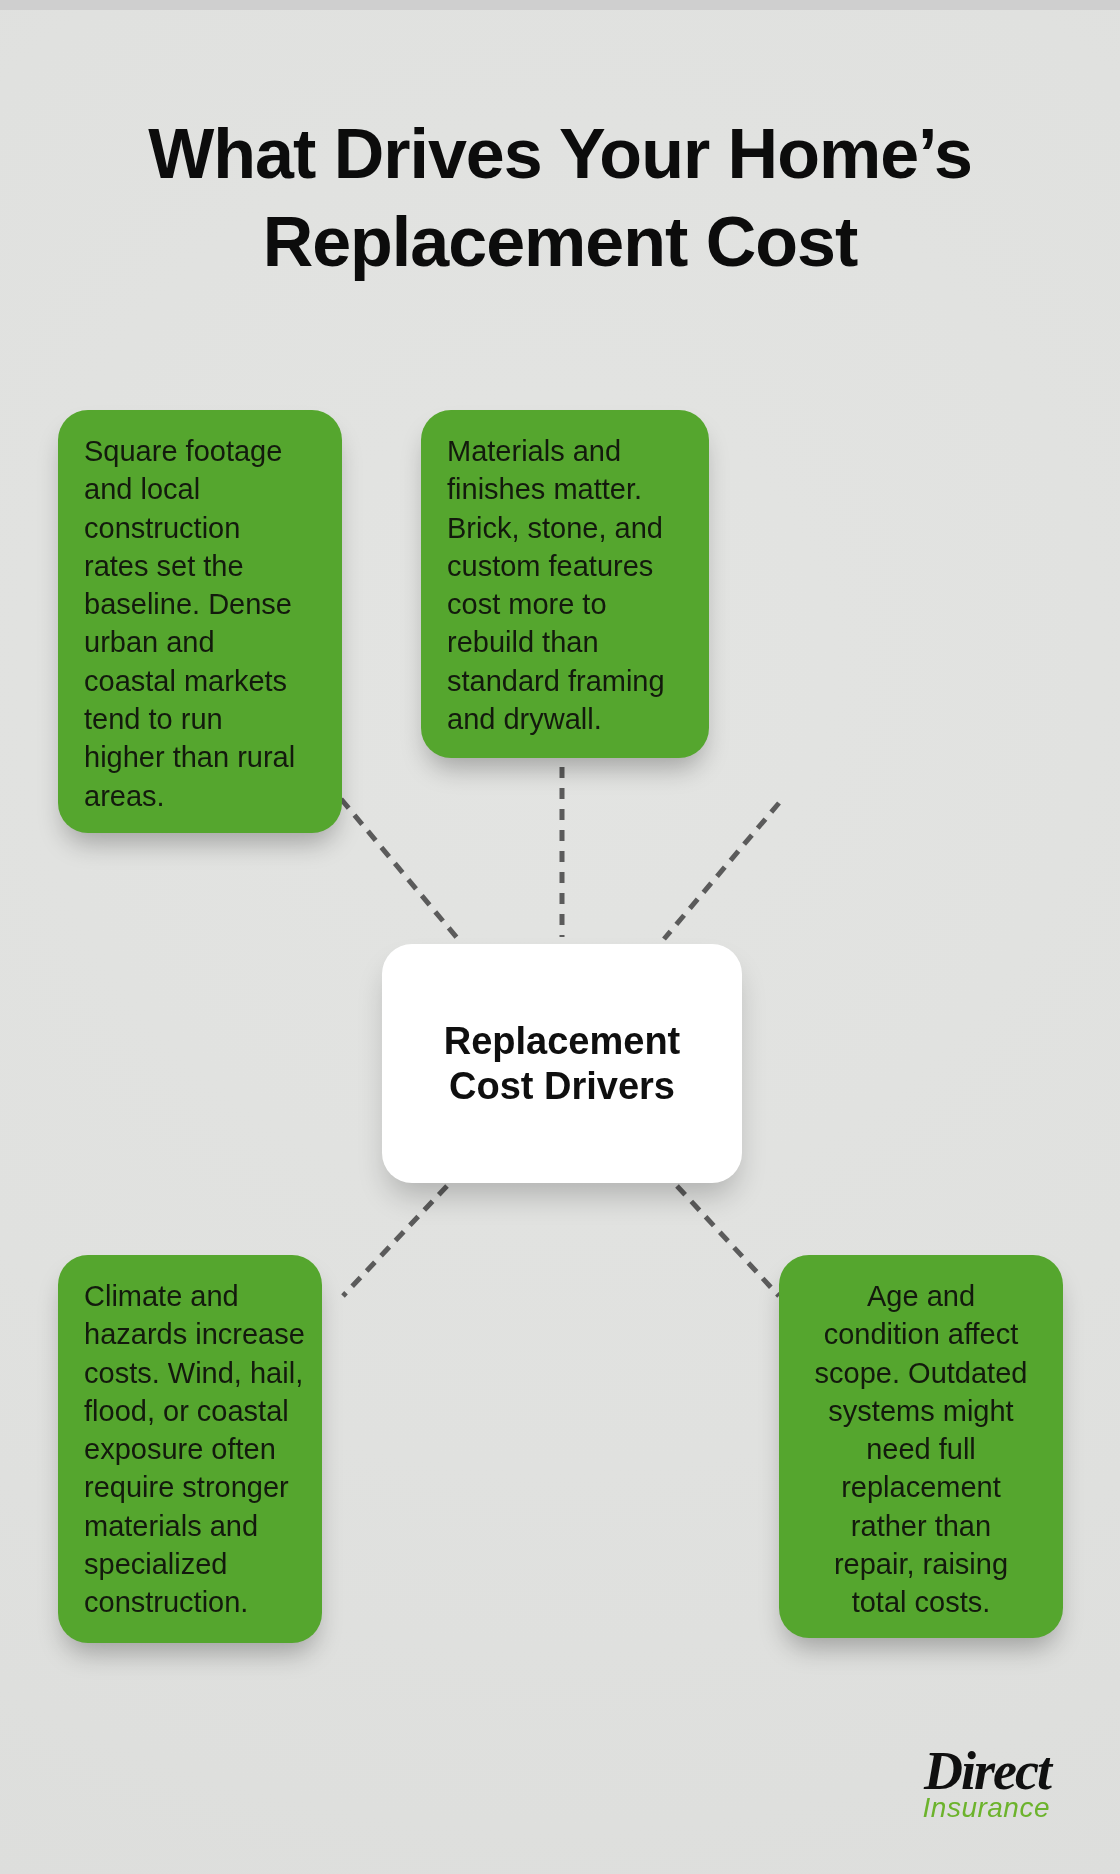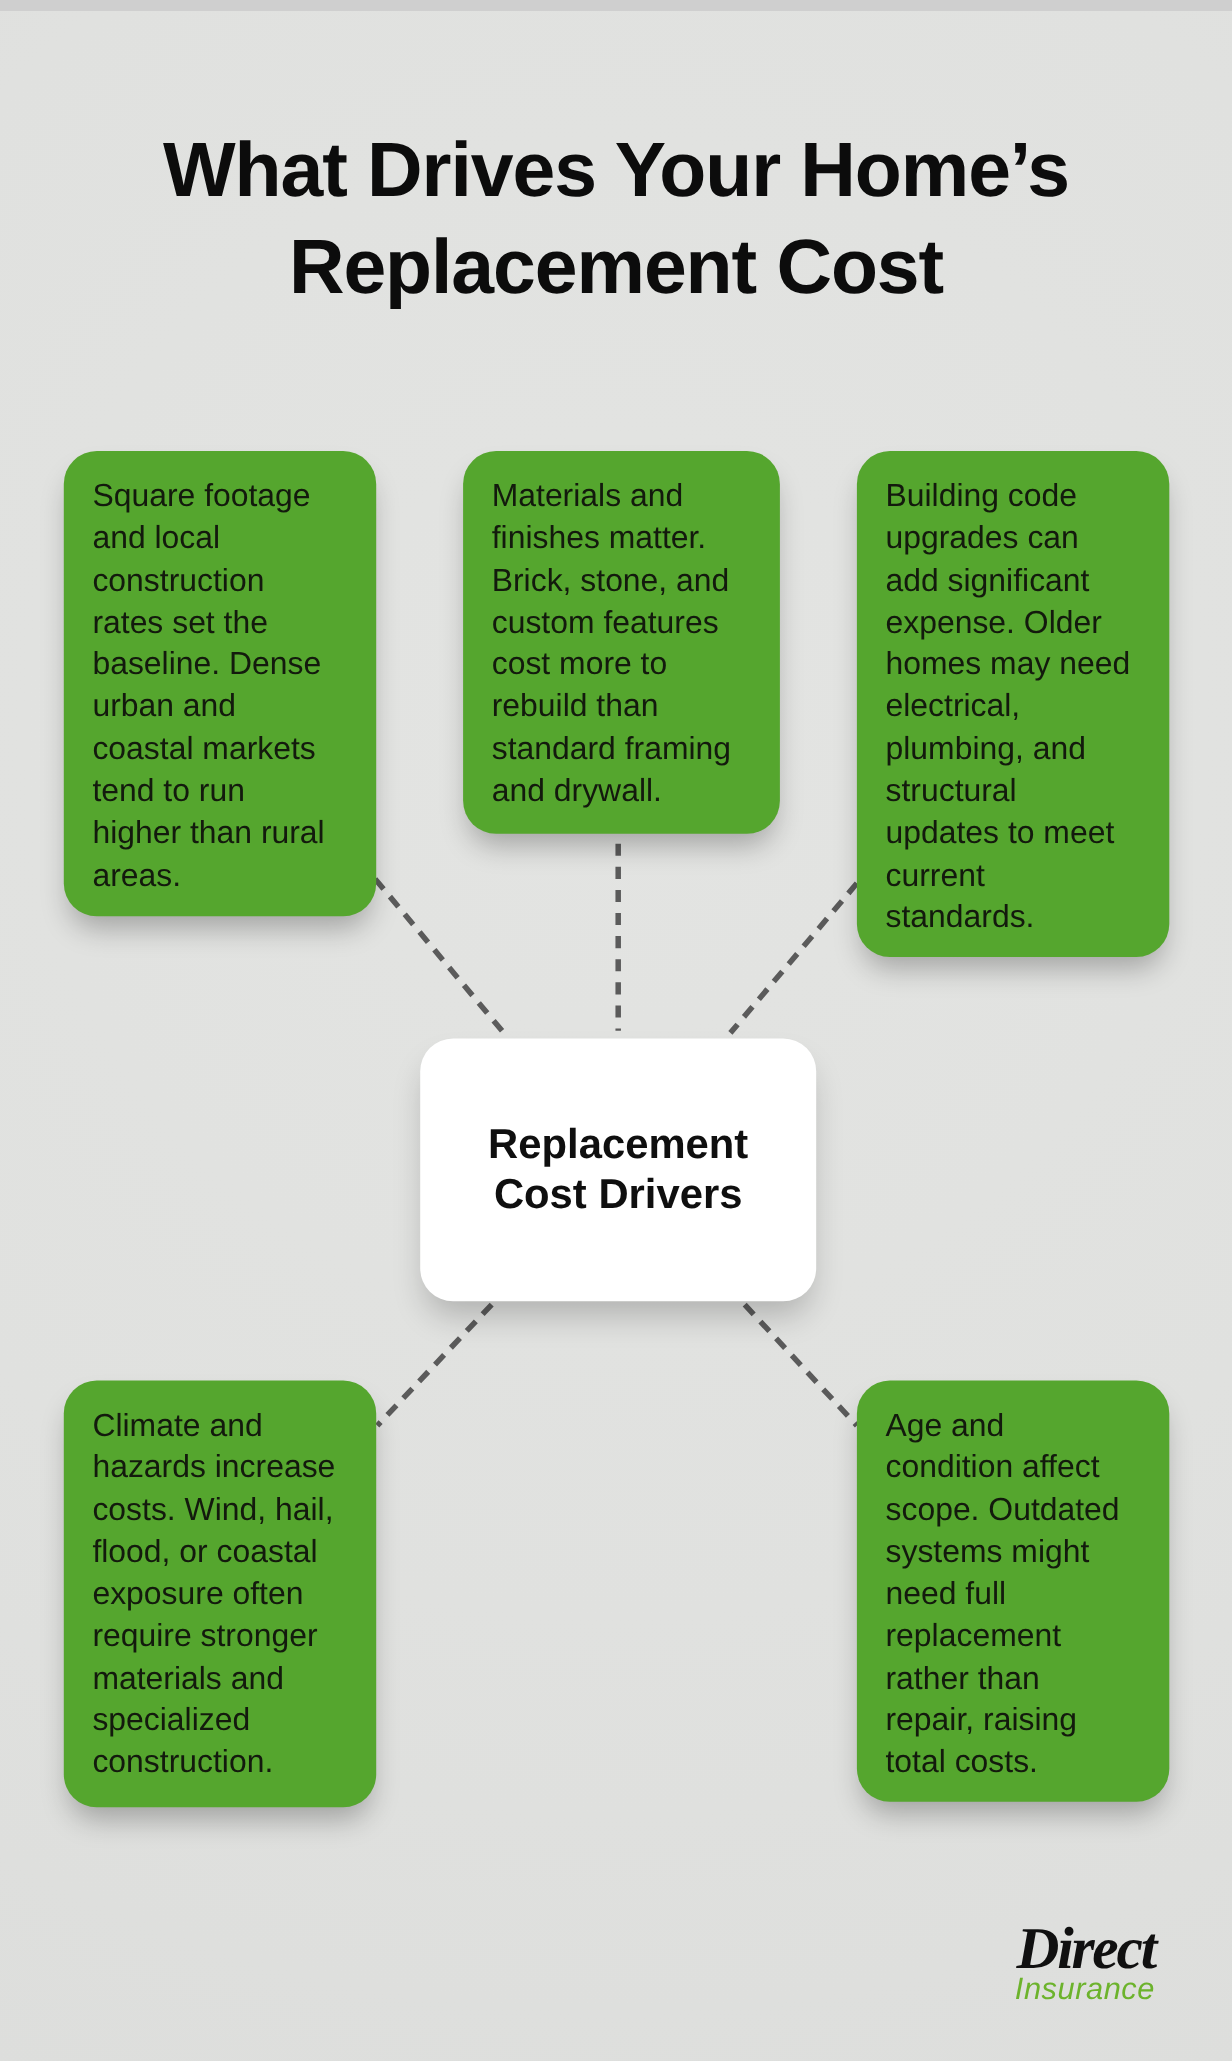--- a/index.html
+++ b/index.html
@@ -27,22 +27,22 @@
     box-shadow:0 16px 26px -6px rgba(0,0,0,0.28);
     box-sizing:border-box;
     padding:22px 26px 18px 26px;
     color:#131a0d;
     font-size:29px;line-height:38.3px;
     white-space:pre;
   }
   .node-tl{left:58px;top:400px;width:284px;height:423px;}
   .node-tm{left:421px;top:400px;width:288px;height:348px;}
   .node-tr{left:779px;top:400px;width:284px;height:460px;}
-  .node-bl{left:58px;top:1245px;width:284px;height:388px;}
-  .node-br{left:779px;top:1245px;width:284px;height:383px;}
+  .node-bl{left:58px;top:1245px;width:264px;height:388px;}
+  .node-br{left:779px;top:1245px;width:284px;height:383px;text-align:center;}
   .center-node{
     position:absolute;z-index:3;
     left:382px;top:934px;width:360px;height:239px;
     background:#ffffff;
     border-radius:30px;
     box-shadow:0 18px 30px -6px rgba(0,0,0,0.22);
     display:flex;align-items:center;justify-content:center;
     text-align:center;
     font-size:38px;line-height:45px;font-weight:700;
     color:#0f0f0f;
@@ -97,31 +97,20 @@
 
   <div class="node node-tm">Materials and
 finishes matter.
 Brick, stone, and
 custom features
 cost more to
 rebuild than
 standard framing
 and drywall.</div>
 
-  <div class="node node-tr">Building code
-upgrades can
-add significant
-expense. Older
-homes may need
-electrical,
-plumbing, and
-structural
-updates to meet
-current
-standards.</div>
 
   <div class="center-node">Replacement
 Cost Drivers</div>
 
   <div class="node node-bl">Climate and
 hazards increase
 costs. Wind, hail,
 flood, or coastal
 exposure often
 require stronger

